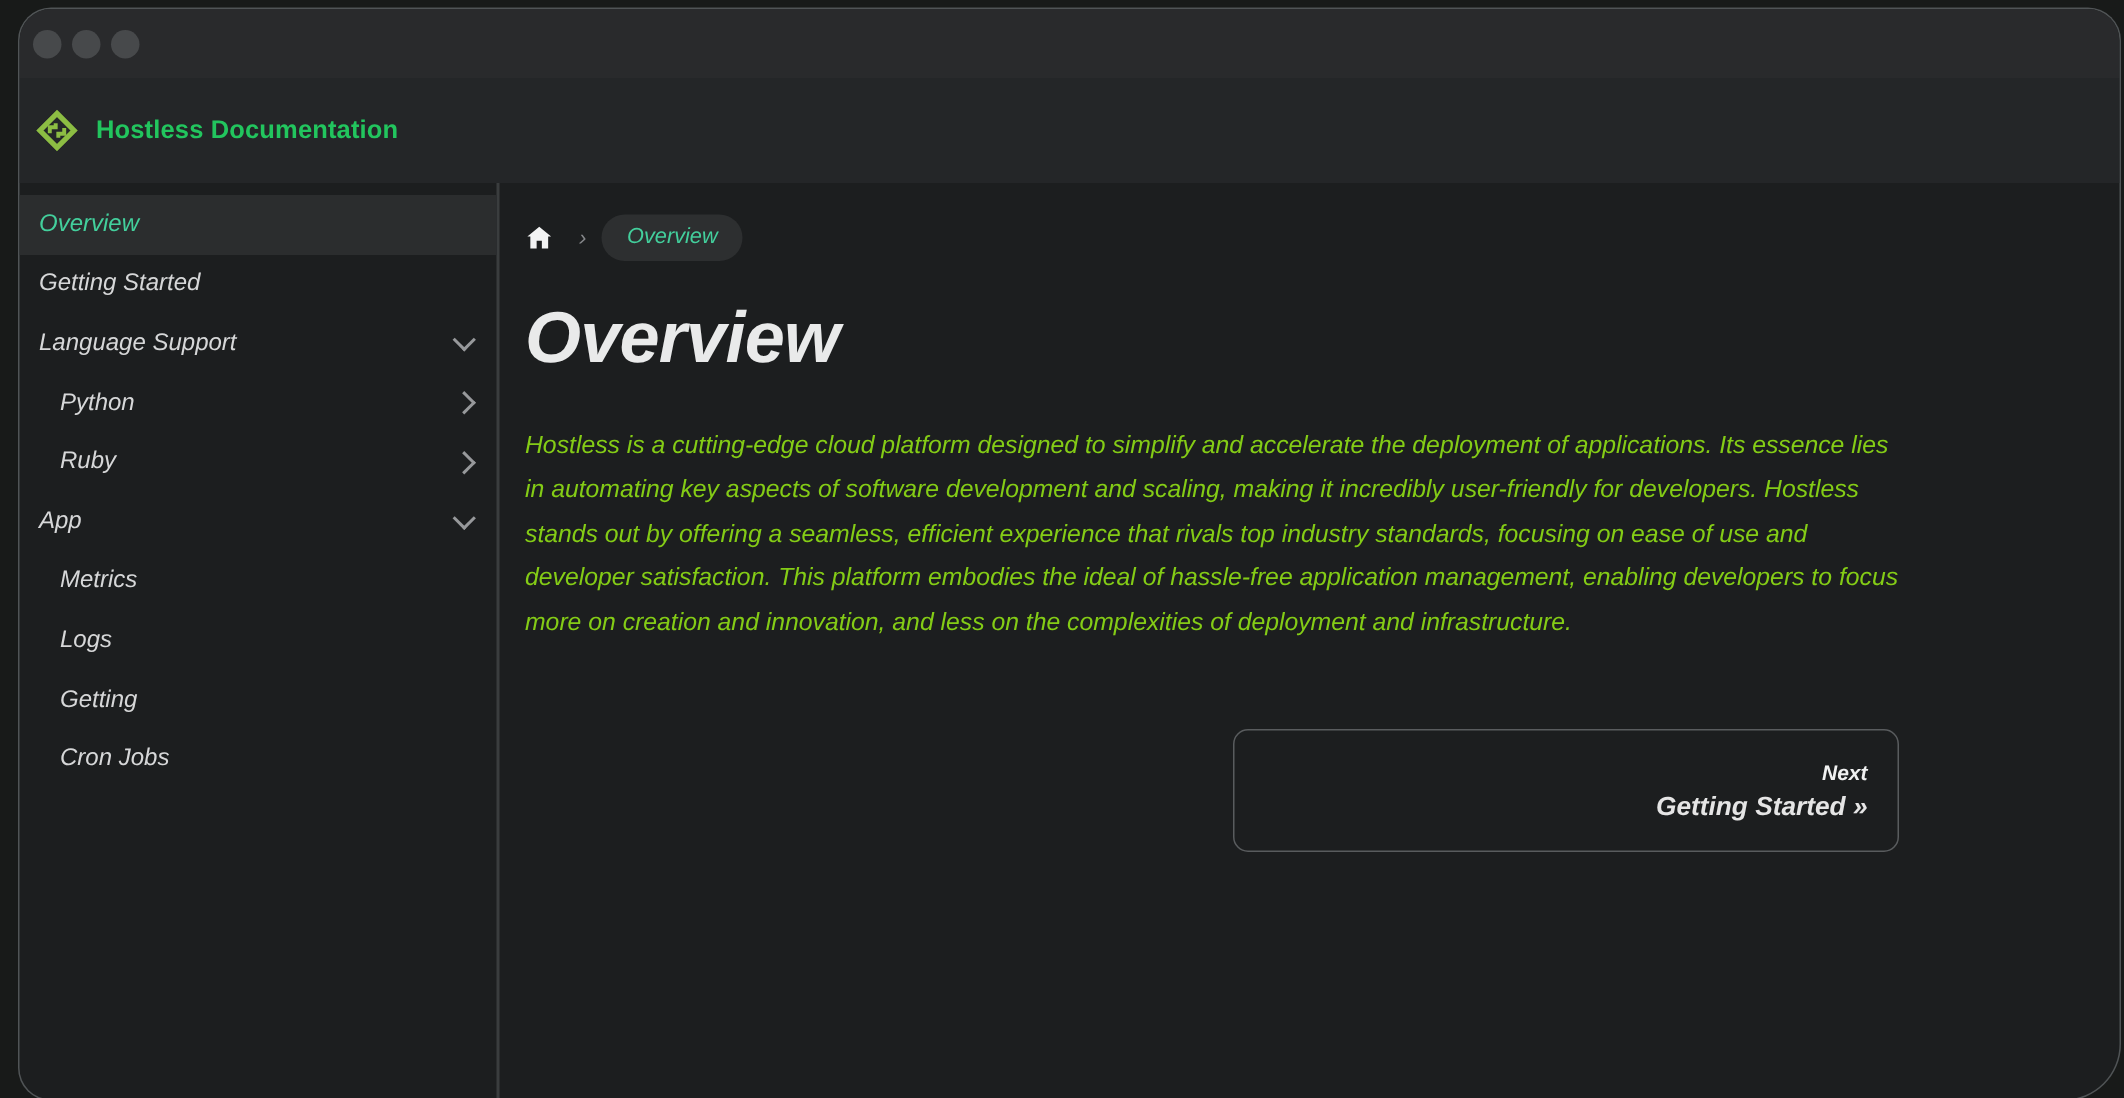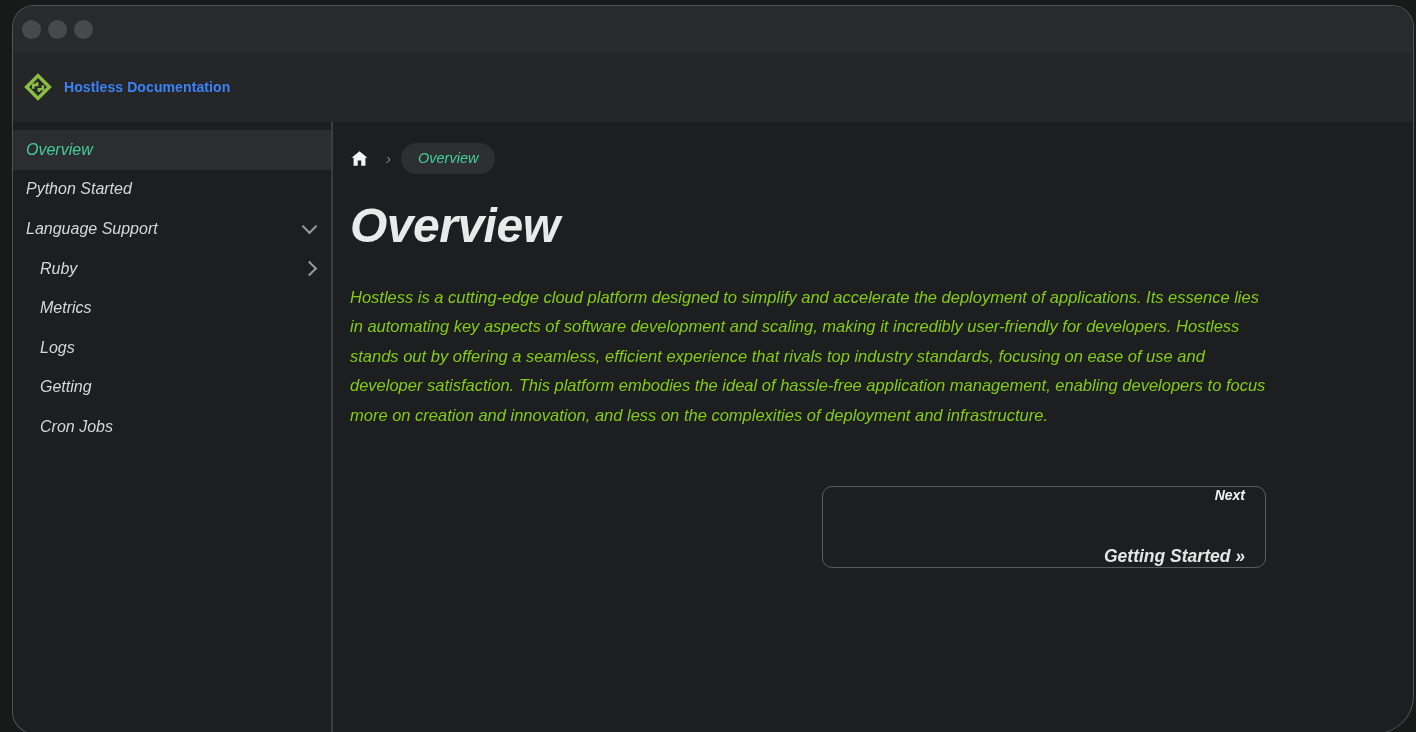--- a/index.html
+++ b/index.html
@@ -48,22 +48,22 @@
   }
   .appbar {
     height: 70px;
     background: #242628;
     display: flex;
     align-items: center;
     padding-left: 10px;
   }
   .logo { width: 30px; height: 30px; display: flex; align-items: center; justify-content: center; }
   .brand {
-    color: #3b82f6;
-    font-size: 14px;
+    color: #22c55e;
+    font-size: 17px;
     font-weight: bold;
     margin-left: 11px;
     letter-spacing: 0.1px;
   }
   .shell {
     display: flex;
     height: calc(100% - 116px);
     font-style: italic;
   }
   .sidebar {
@@ -145,21 +145,21 @@
     margin-top: 56px;
     margin-left: auto;
     width: 444px;
     height: 82px;
     box-sizing: border-box;
     border: 1px solid #595c5e;
     border-radius: 10px;
     display: flex;
     flex-direction: column;
     align-items: flex-end;
-    justify-content: space-between;
+    justify-content: center;
     padding-right: 20px;
     gap: 4px;
     cursor: pointer;
   }
   .next-label {
     color: #f0f1f1;
     font-size: 14px;
     font-weight: bold;
   }
   .next-link {
@@ -189,29 +189,37 @@
     </span>
     <span class="brand">Hostless Documentation</span>
   </div>
 
   <div class="shell">
     <nav class="sidebar">
       <div class="item lvl0 active">
         <span>Overview</span>
       </div>
       <div class="item lvl0">
-        <span>Python Started</span>
+        <span>Getting Started</span>
       </div>
       <div class="item lvl0">
         <span>Language Support</span>
         <span class="chev down"></span>
       </div>
       <div class="item lvl1">
+        <span>Python</span>
+        <span class="chev right"></span>
+      </div>
+      <div class="item lvl1">
         <span>Ruby</span>
         <span class="chev right"></span>
+      </div>
+      <div class="item lvl0">
+        <span>App</span>
+        <span class="chev down"></span>
       </div>
       <div class="item lvl1">
         <span>Metrics</span>
       </div>
       <div class="item lvl1">
         <span>Logs</span>
       </div>
       <div class="item lvl1">
         <span>Getting</span>
       </div>

